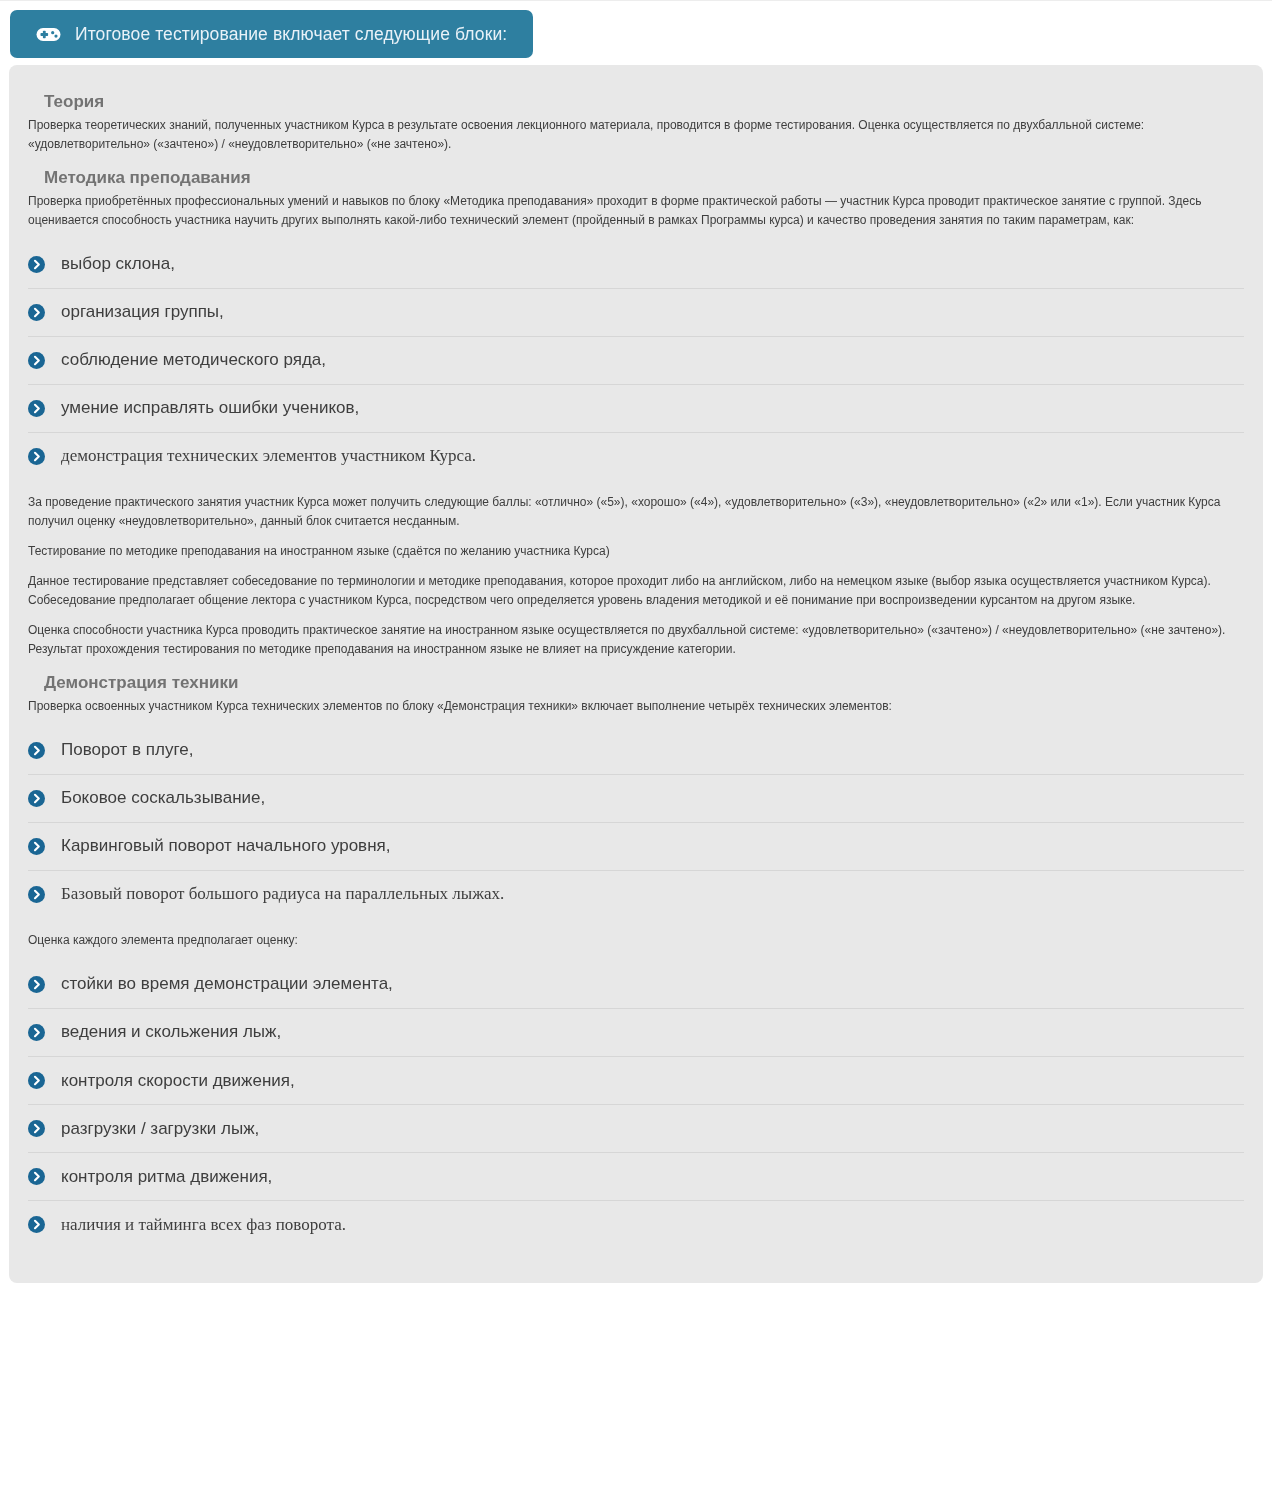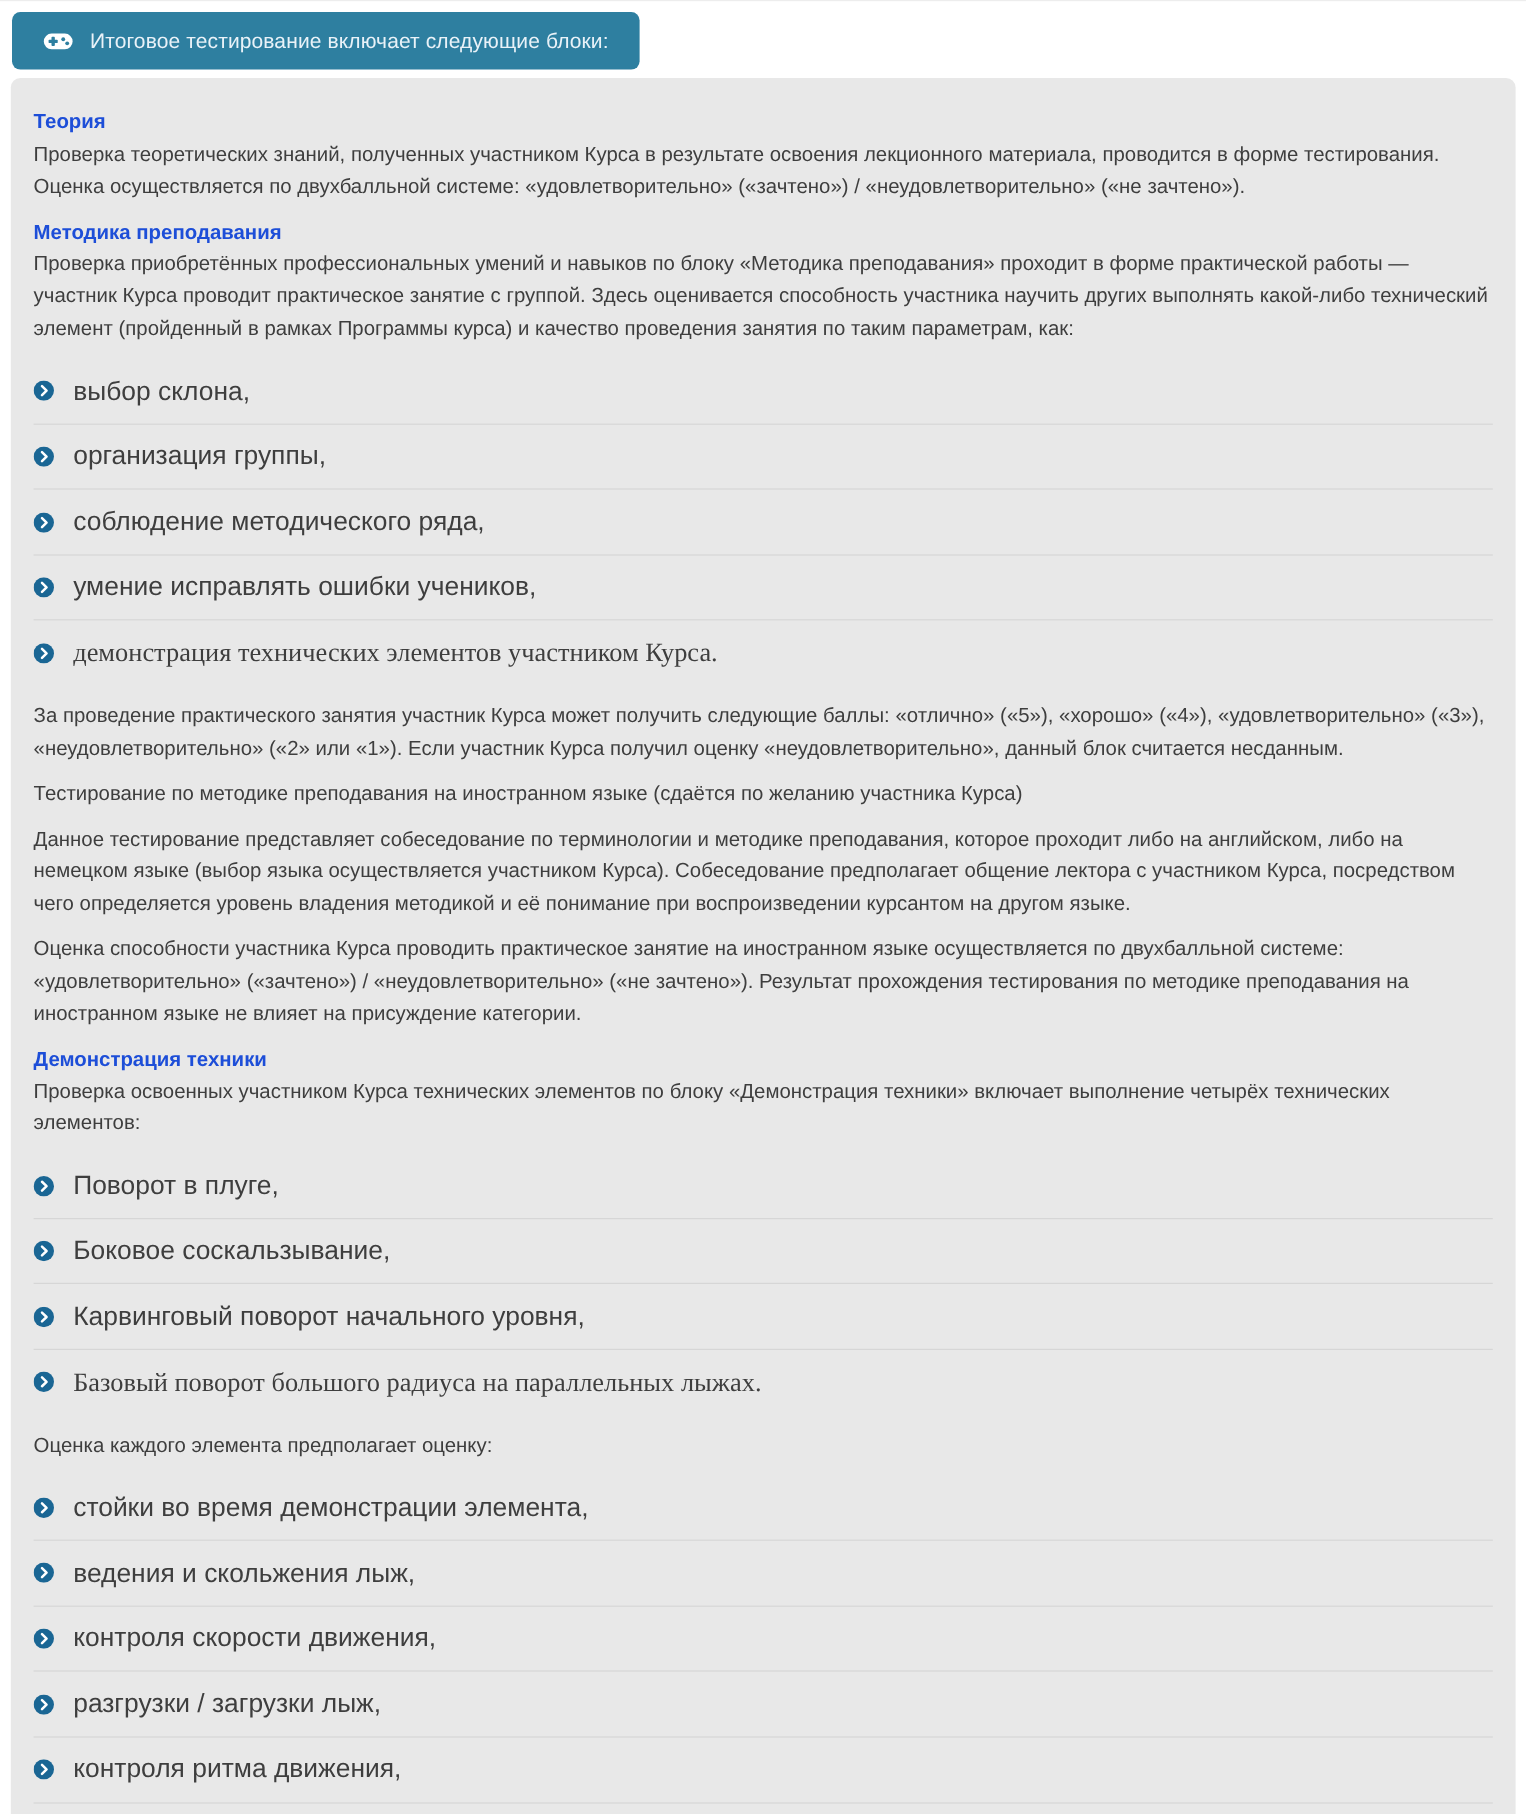--- a/index.html
+++ b/index.html
@@ -20,35 +20,35 @@
     border-radius:7px; font-size:17.5px; letter-spacing:.1px;
   }
   .header-badge .icon{display:flex;align-items:center;}
   .gp-body{fill:#fff;}
   .gp-cut{fill:var(--badge-bg);}
   .panel{
     margin:7px 9px 0 9px; background:var(--panel-bg); border-radius:8px;
     padding:24px 19px 22px 19px;
   }
   .sec-heading{
-    font-weight:700; font-size:17px; line-height:1.58; margin:11px 0 0; color:#1d4ed8;
+    font-weight:700; font-size:17px; line-height:1.58; margin:11px 16px 0; color:#737373;
   }
   .sec-heading:first-child{margin-top:0;}
-  .para{margin:11px 0; font-size:17px; line-height:1.58;}
+  .para{margin:11px 0; font-size:12px; line-height:1.58;}
   .sec-heading + .para{margin-top:0;}
   .para .b{font-weight:400;}
   .blist{margin:1px 0 13px;}
   .blist-item{
     display:flex; align-items:center; gap:16px; padding:12.5px 0;
     border-bottom:1px solid var(--divider);
   }
   .blist-item:last-child{border-bottom:none;font-family:Liberation Serif, serif;}
   .bicon{flex:0 0 auto; display:flex;}
   .bicon circle{fill:var(--bullet-icon);}
-  .btext{font-size:22px; line-height:1.3;}
+  .btext{font-size:17px; line-height:1.3;}
 </style>
 </head>
 <body>
 
 
 
 <div class="top-hairline"></div>
 
 <div class="header-badge">
   <span class="icon">

